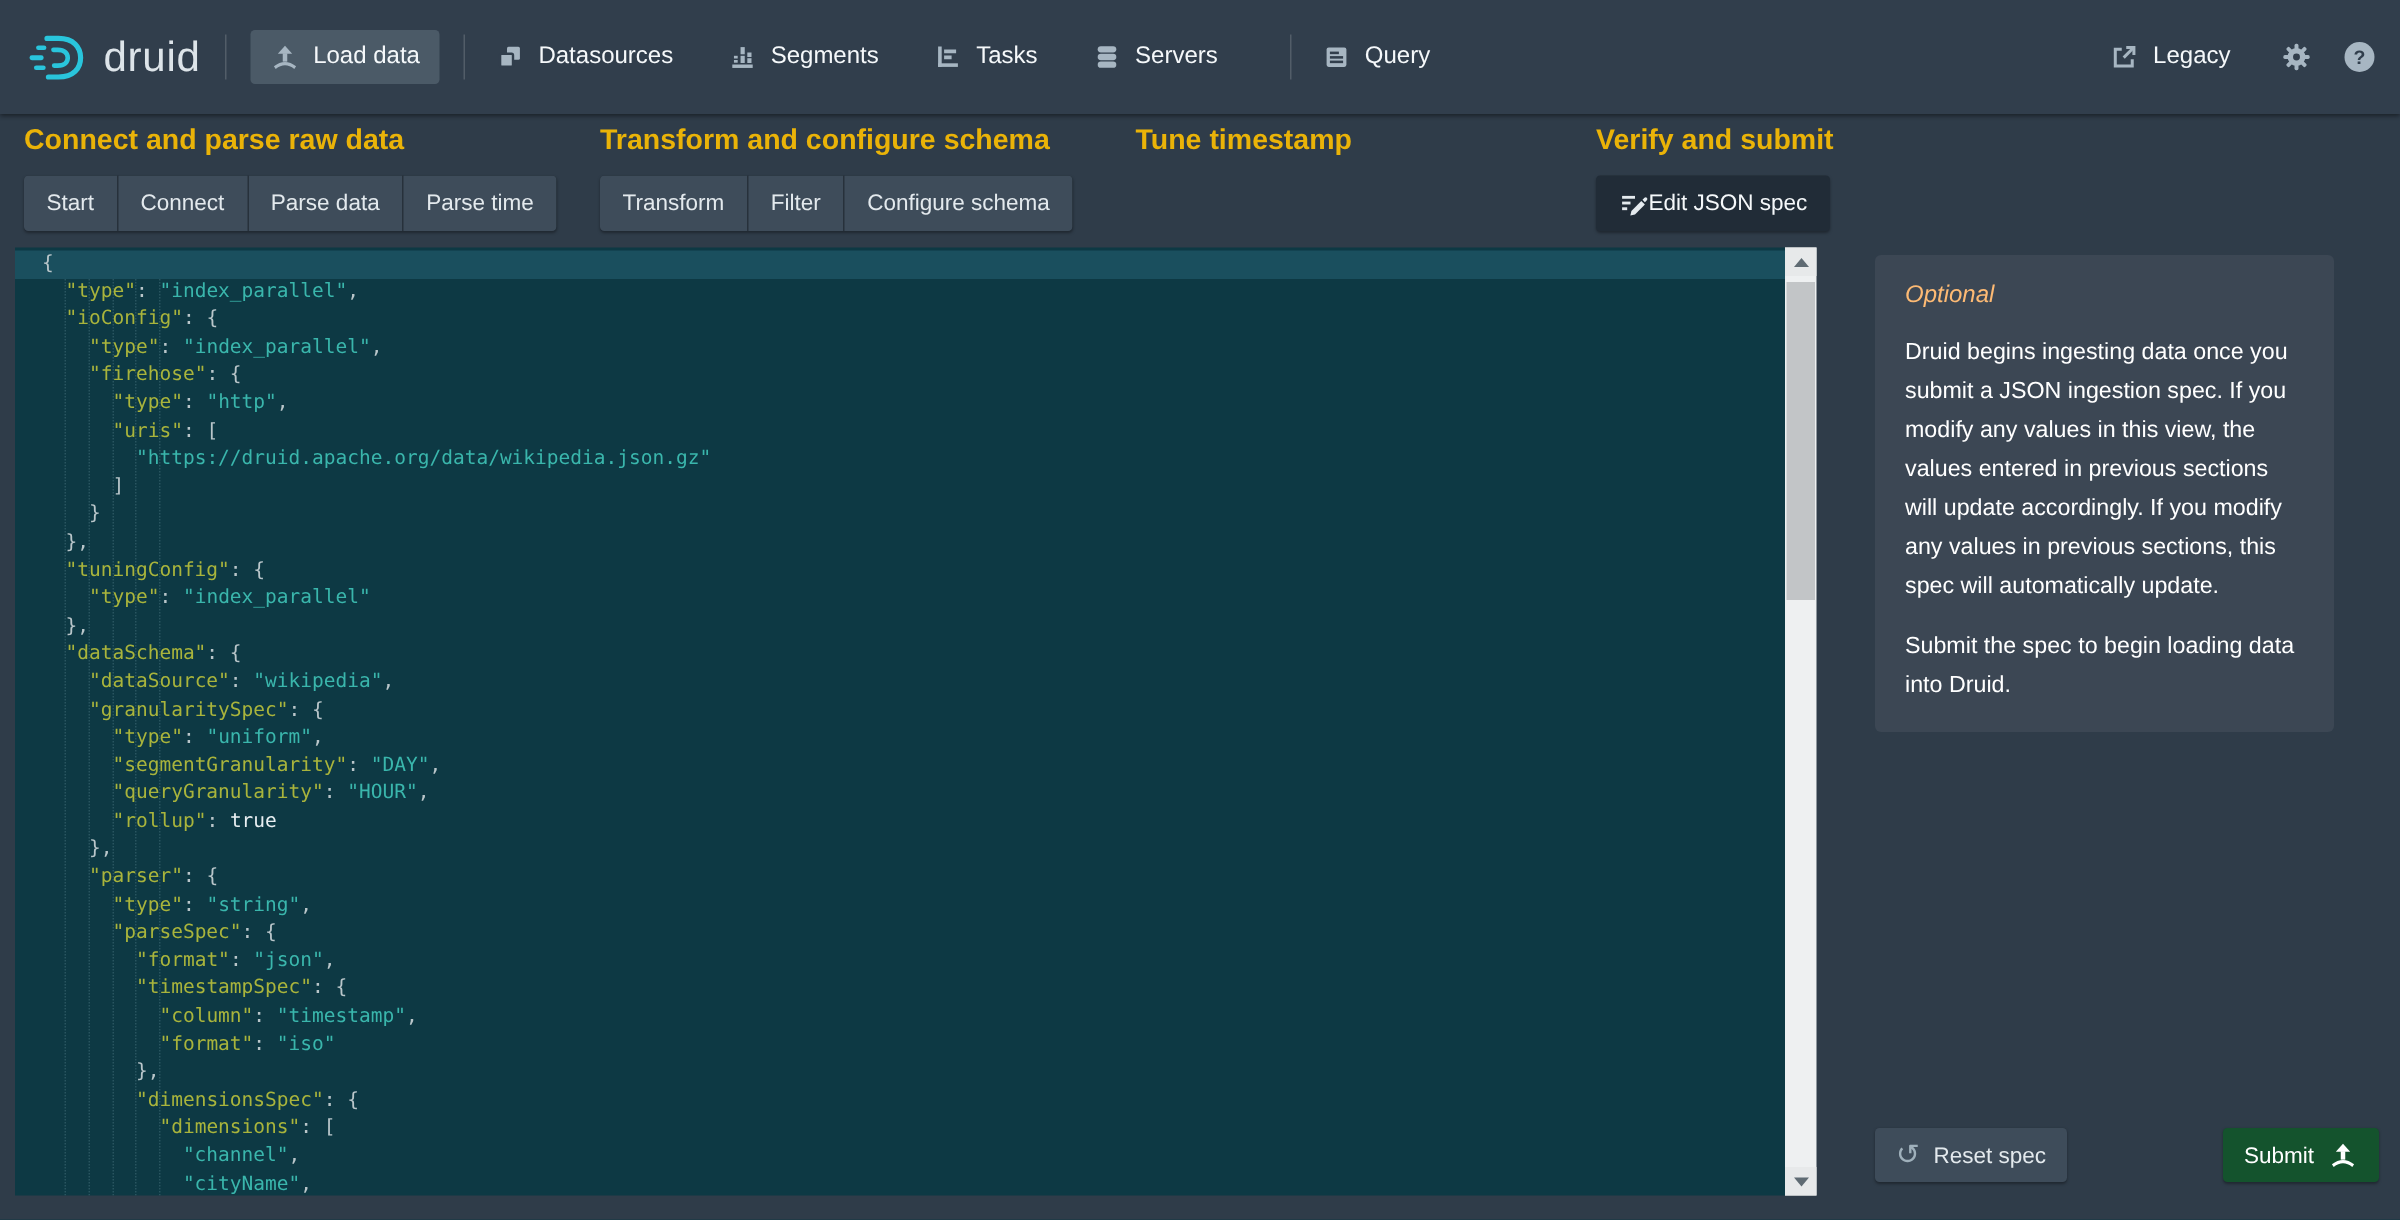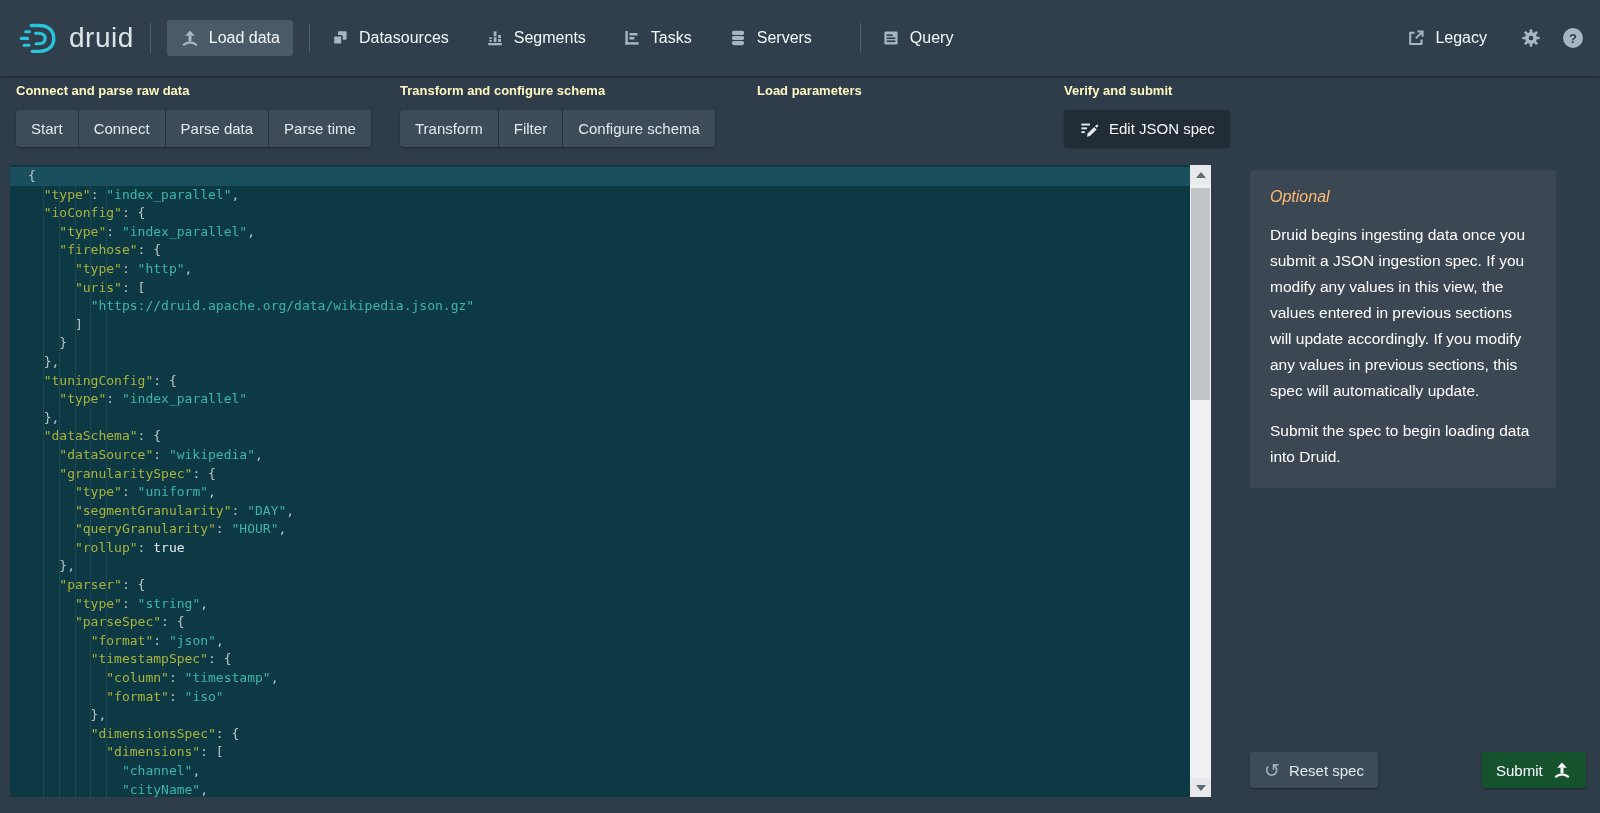--- a/index.html
+++ b/index.html
@@ -21,26 +21,26 @@
   .nav-item { margin-right:28px; padding:8px 4px; }
   .spacer { flex:1; }
   .right-item { margin-left:20px; }
   .icon20 { width:20px; height:20px; display:block; }
   .icon22 { width:22px; height:22px; display:block; }
 
   
   .stepbar { position:absolute; top:61px; left:0; width:100%; height:101px; }
   .step-group { position:absolute; top:22px; }
   .g1{left:16px;} .g2{left:400px;} .g3{left:757px;} .g4{left:1064px;}
-  .step-heading { font-size:13px; font-weight:bold; color:#fef9c3; margin-bottom:12px; }
+  .step-heading { font-size:19px; font-weight:bold; color:#eab308; margin-bottom:12px; }
   .btn-group { display:inline-flex; background:#27313b; gap:1px; border-radius:3px;
     overflow:hidden; box-shadow:0 1px 2px rgba(0,0,0,.35); }
   .step-btn { height:37px; background:#3e4c5a; border:none; color:#e3e9ed;
     font-family:"Liberation Sans",sans-serif; font-size:15px; padding:0 15px; cursor:pointer; }
-  .step-btn.dark { background:#212c37; color:#f5f8fa; display:flex; align-items:center; gap:10px; }
+  .step-btn.dark { background:#212c37; color:#f5f8fa; display:flex; align-items:center; gap:0; }
 
   
   .editor { position:absolute; left:10px; top:165px; width:1180px; height:632px;
     background:#0d3944; overflow:hidden; font-family:"DejaVu Sans Mono", monospace;
     font-size:13px; line-height:18.6px; color:#b9c6ca; cursor:text; }
   .ed-content { position:relative; padding:2px 0 0 18px; white-space:pre; z-index:2; }
   .ed-line { white-space:pre; }
   .ed-line.active { background:#1a4f5e; margin-left:-18px; padding-left:18px; }
   .ed-line .k { color:#a9b43c; }
   .ed-line .s { color:#3ab6ac; }
@@ -229,21 +229,21 @@
     <div class="step-group g2">
       <div class="step-heading">Transform and configure schema</div>
       <div class="btn-group">
         <button class="step-btn">Transform</button>
         <button class="step-btn">Filter</button>
         <button class="step-btn">Configure schema</button>
       </div>
     </div>
 
     <div class="step-group g3">
-      <div class="step-heading">Load parameters</div>
+      <div class="step-heading">Tune timestamp</div>
     </div>
 
     <div class="step-group g4">
       <div class="step-heading">Verify and submit</div>
       <div class="btn-group">
         <button class="step-btn dark">
           <span style="display:flex">
             <svg class="icon20" viewBox="0 0 20 20">
                 <g fill="#e4eaee">
               <rect x="2.4" y="4.6" width="8.6" height="1.9"></rect>

